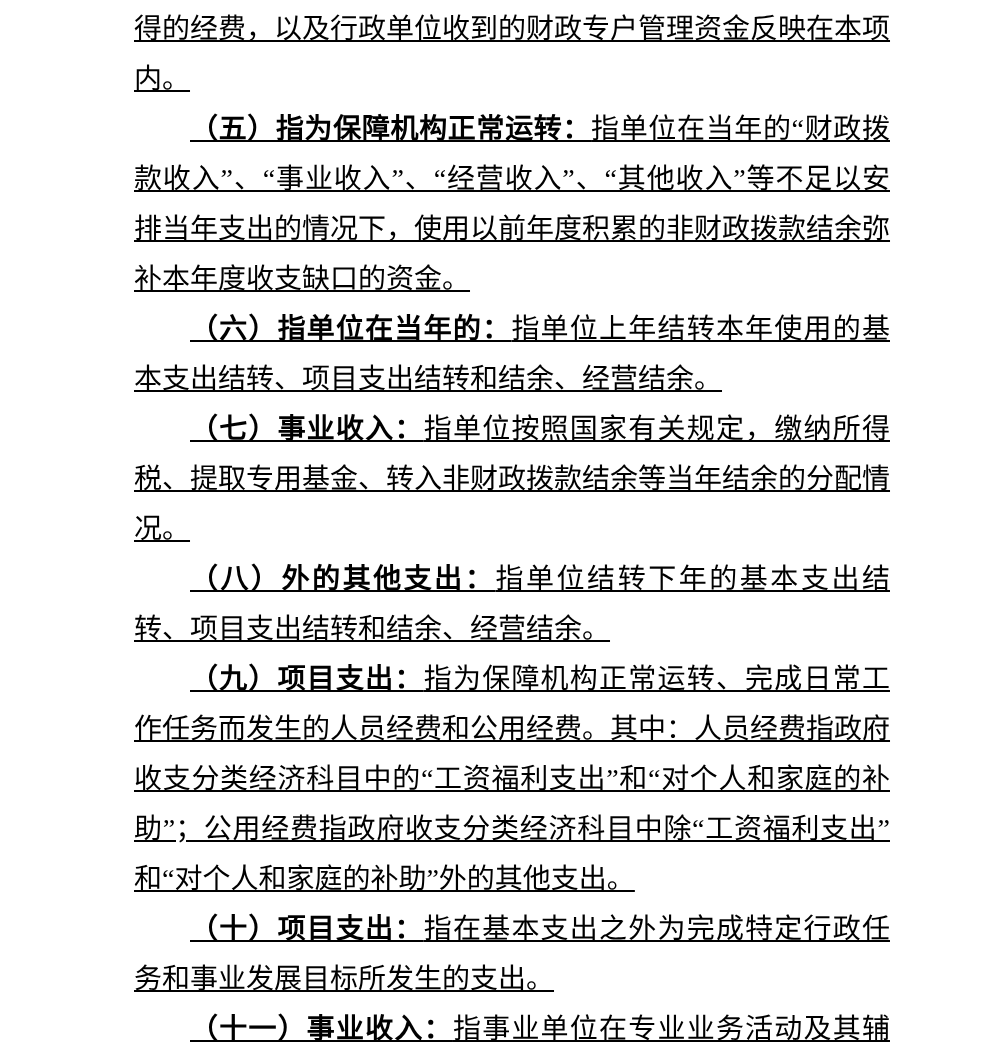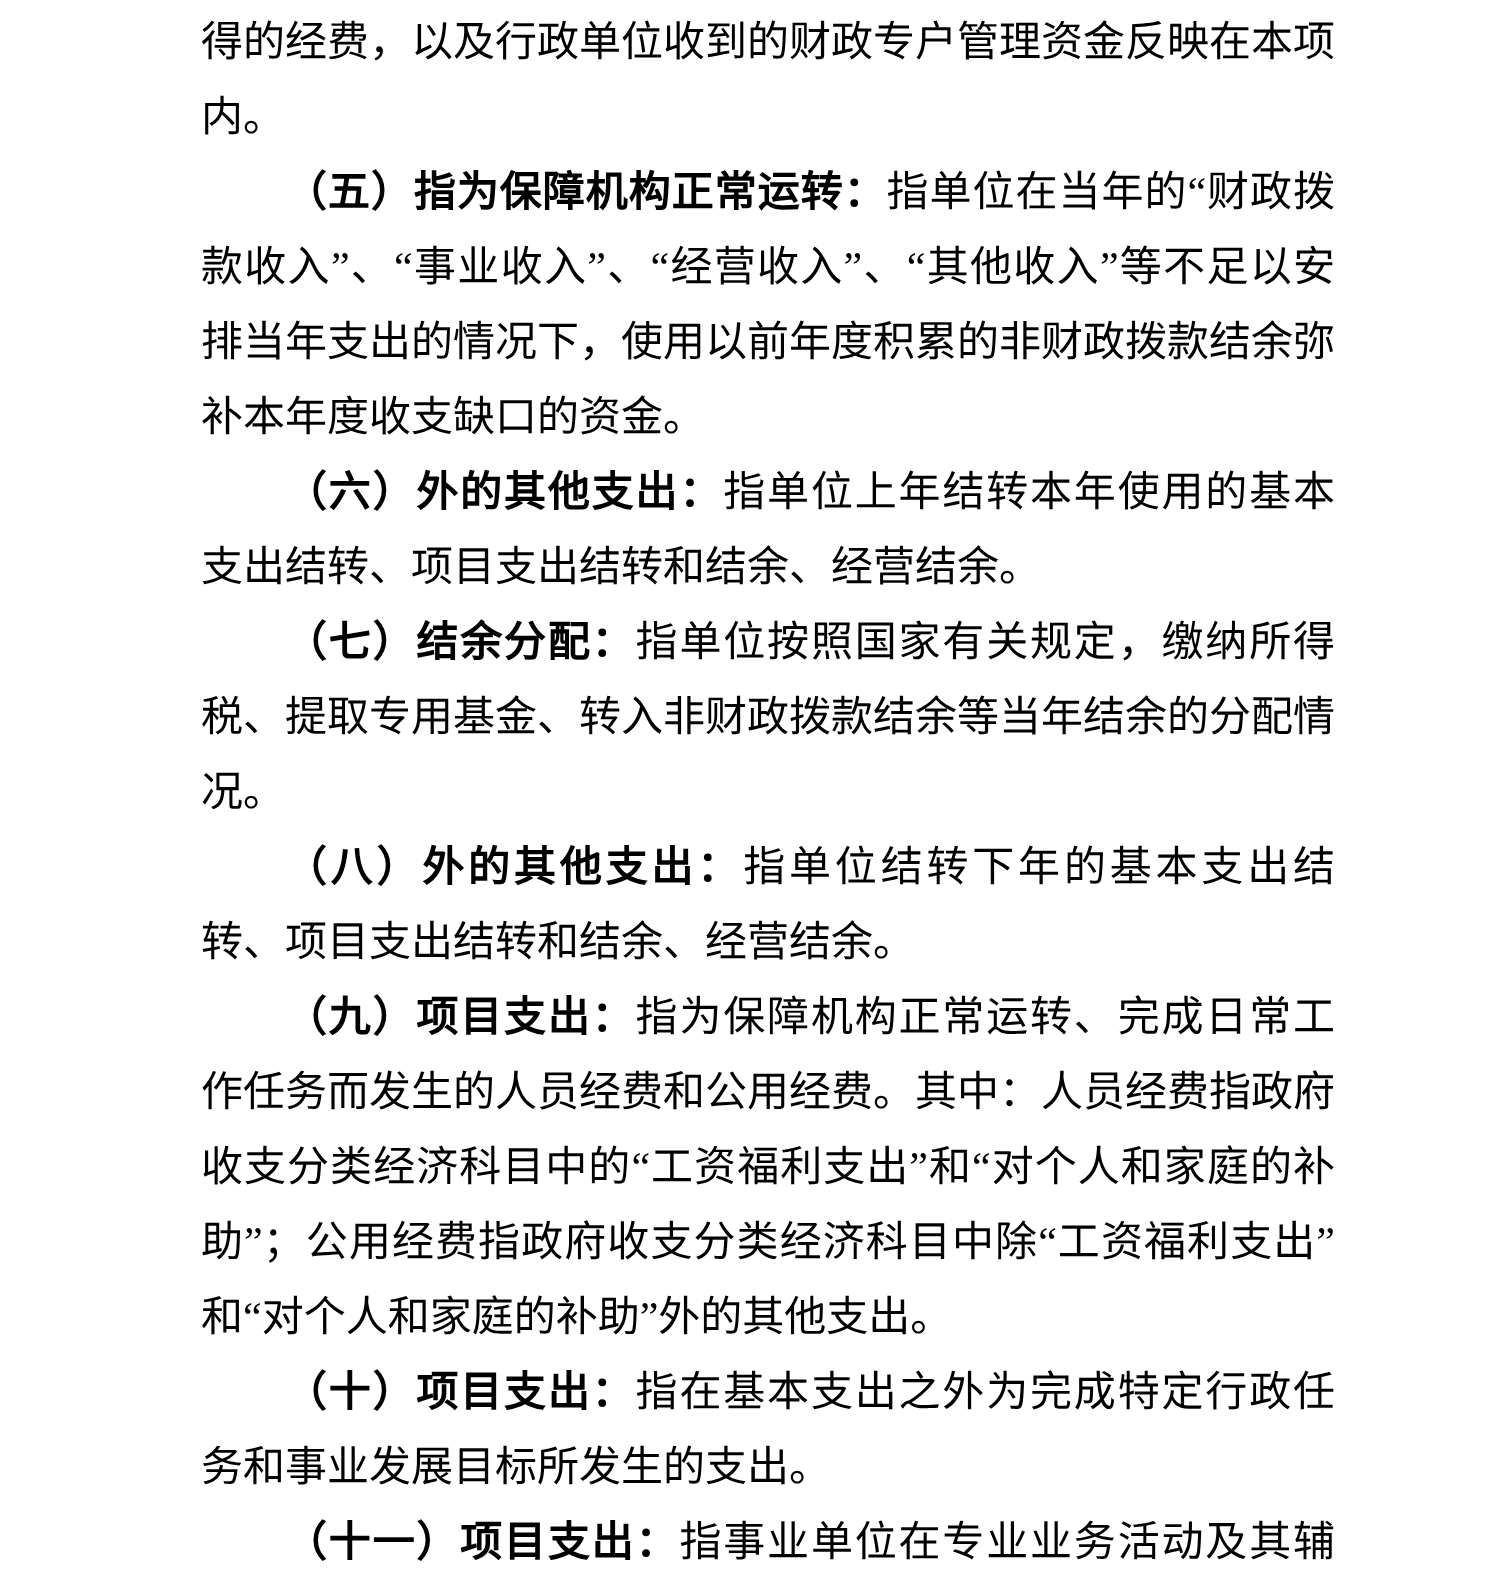--- a/index.html
+++ b/index.html
@@ -23,42 +23,43 @@
     font-size: 28px;
     line-height: 50px;
     text-align: justify;
     text-justify: inter-character;
   }
   .doc-page p {
     margin: 0;
     padding: 0;
     text-indent: 0;
     word-break: break-all;
+    text-decoration: underline;
   }
   .doc-page p.indent {
     text-indent: 2em;
   }
   .term {
     font-weight: bold;
   }
 </style>
 </head>
 <body>
 
 <div class="doc-page">
 
   <p><span>得的经费，以及行政单位收到的财政专户管理资金反映在本项内。</span></p>
 
   <p class="indent"><span class="term">（五）指为保障机构正常运转：</span><span>指单位在当年的“财政拨款收入”、“事业收入”、“经营收入”、“其他收入”等不足以安排当年支出的情况下，使用以前年度积累的非财政拨款结余弥补本年度收支缺口的资金。</span></p>
 
-  <p class="indent"><span class="term">（六）外的其他支出：</span><span>指单位上年结转本年使用的基本支出结转、项目支出结转和结余、经营结余。</span></p>
+  <p class="indent"><span class="term">（六）指单位在当年的：</span><span>指单位上年结转本年使用的基本支出结转、项目支出结转和结余、经营结余。</span></p>
 
-  <p class="indent"><span class="term">（七）结余分配：</span><span>指单位按照国家有关规定，缴纳所得税、提取专用基金、转入非财政拨款结余等当年结余的分配情况。</span></p>
+  <p class="indent"><span class="term">（七）事业收入：</span><span>指单位按照国家有关规定，缴纳所得税、提取专用基金、转入非财政拨款结余等当年结余的分配情况。</span></p>
 
   <p class="indent"><span class="term">（八）外的其他支出：</span><span>指单位结转下年的基本支出结转、项目支出结转和结余、经营结余。</span></p>
 
   <p class="indent"><span class="term">（九）项目支出：</span><span>指为保障机构正常运转、完成日常工作任务而发生的人员经费和公用经费。其中：人员经费指政府收支分类经济科目中的“工资福利支出”和“对个人和家庭的补助”；公用经费指政府收支分类经济科目中除“工资福利支出”和“对个人和家庭的补助”外的其他支出。</span></p>
 
   <p class="indent"><span class="term">（十）项目支出：</span><span>指在基本支出之外为完成特定行政任务和事业发展目标所发生的支出。</span></p>
 
-  <p class="indent"><span class="term">（十一）项目支出：</span><span>指事业单位在专业业务活动及其辅助活动之外开展非独立核算经营活动发生的支出。</span></p>
+  <p class="indent"><span class="term">（十一）事业收入：</span><span>指事业单位在专业业务活动及其辅助活动之外开展非独立核算经营活动发生的支出。</span></p>
 
 </div>
 
 </body></html>

